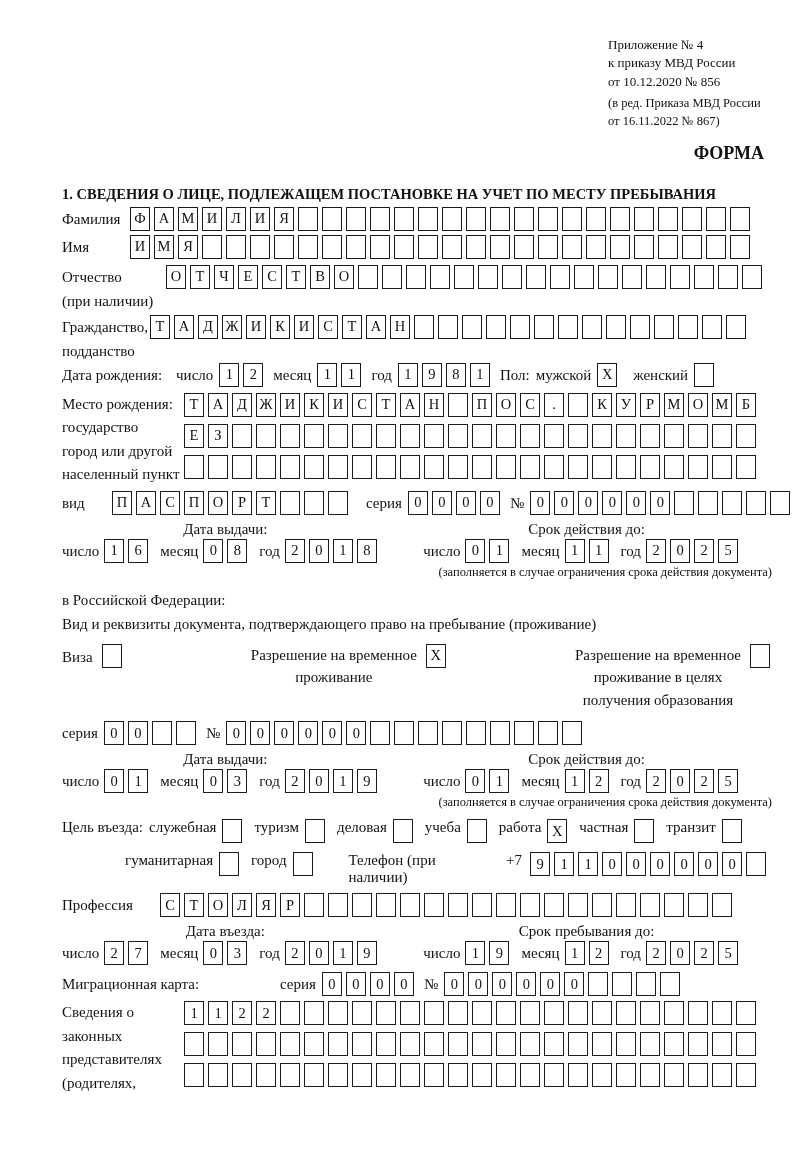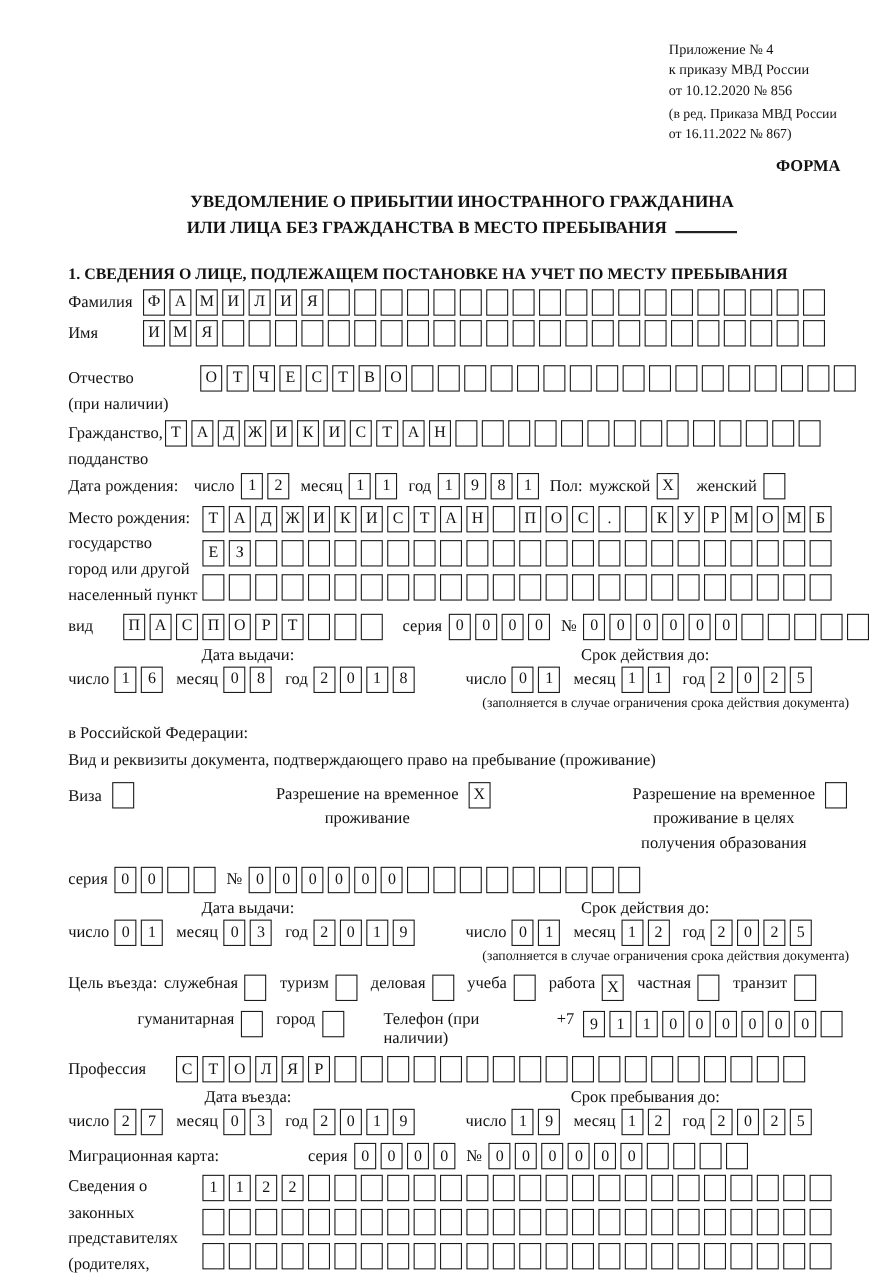--- a/index.html
+++ b/index.html
@@ -9,21 +9,21 @@
     color:#121212;
     font-family:"Liberation Serif","DejaVu Serif",serif;
     font-size:15px;
   }
   .page { width:800px; height:1163px; padding:36px 22px 0 62px; overflow:hidden; }
 
   
   .header-ref { margin-left:auto; width:170px; font-size:13px; line-height:1.42; }
   .header-ref .note-line { font-size:12.5px; }
   .header-ref .gap { height:4px; }
-  .form-label { text-align:right; padding-right:14px; font-weight:bold; font-size:15px; margin-top:12px; }
+  .form-label { text-align:right; padding-right:14px; font-weight:bold; font-size:18px; margin-top:12px; }
 
   .title { text-align:center; font-weight:bold; font-size:15.5px; line-height:1.55; margin-top:12px; }
   .title .blank-line { display:inline-block; width:56px; border-bottom:2px solid #222; height:13px; margin-left:8px; }
 
   .sec-heading { font-weight:bold; font-size:14.5px; margin-top:22px; white-space:nowrap; }
 
   
   .cell {
     display:inline-flex; align-items:center; justify-content:center;
     width:20px; height:24px; flex:none;
@@ -80,26 +80,20 @@
     <div>Приложение № 4</div>
     <div>к приказу МВД России</div>
     <div>от 10.12.2020 № 856</div>
     <div class="gap"></div>
     <div class="note-line">(в ред. Приказа МВД России</div>
     <div class="note-line">от 16.11.2022 № 867)</div>
   </div>
 
   <div class="form-label">ФОРМА</div>
 
-  <div class="title">
-    <div>УВЕДОМЛЕНИЕ О ПРИБЫТИИ ИНОСТРАННОГО ГРАЖДАНИНА</div>
-    <div>
-      <span>ИЛИ ЛИЦА БЕЗ ГРАЖДАНСТВА В МЕСТО ПРЕБЫВАНИЯ</span><span class="blank-line"></span>
-    </div>
-  </div>
 
   <div class="sec-heading">1. СВЕДЕНИЯ О ЛИЦЕ, ПОДЛЕЖАЩЕМ ПОСТАНОВКЕ НА УЧЕТ ПО МЕСТУ ПРЕБЫВАНИЯ</div>
 
   <div class="frow">
     <span class="lbl lbl-surname">Фамилия</span>
     <div class="boxes">
         <span class="cell">Ф</span>
         <span class="cell">А</span>
         <span class="cell">М</span>
         <span class="cell">И</span>
@@ -153,21 +147,21 @@
         <span class="cell"></span>
         <span class="cell"></span>
         <span class="cell"></span>
         <span class="cell"></span>
         <span class="cell"></span>
         <span class="cell"></span>
         <span class="cell"></span>
       </div>
   </div>
 
-  <div class="frow" style="margin-top:17px;gap:16px;">
+  <div class="frow" style="margin-top:6px;">
     <span class="lbl lbl-patronymic">
       <span>Отчество</span><br>
       <span>(при наличии)</span>
     </span>
     <div class="boxes">
         <span class="cell">О</span>
         <span class="cell">Т</span>
         <span class="cell">Ч</span>
         <span class="cell">Е</span>
         <span class="cell">С</span>

